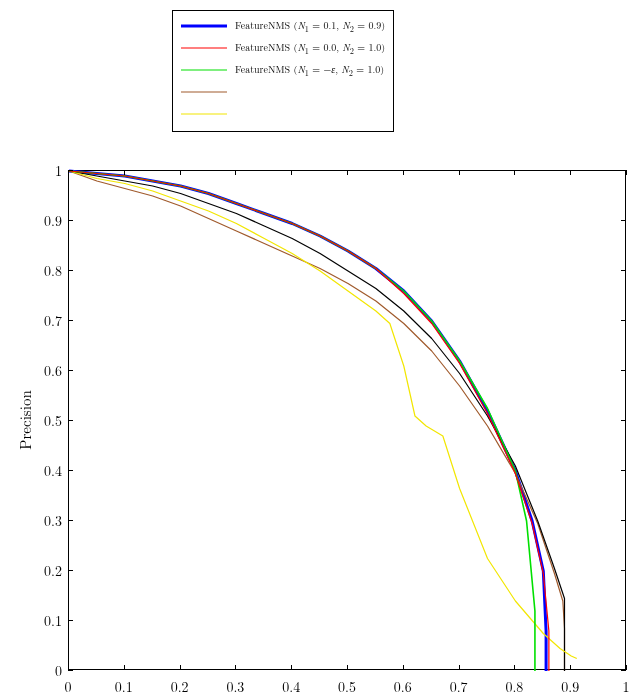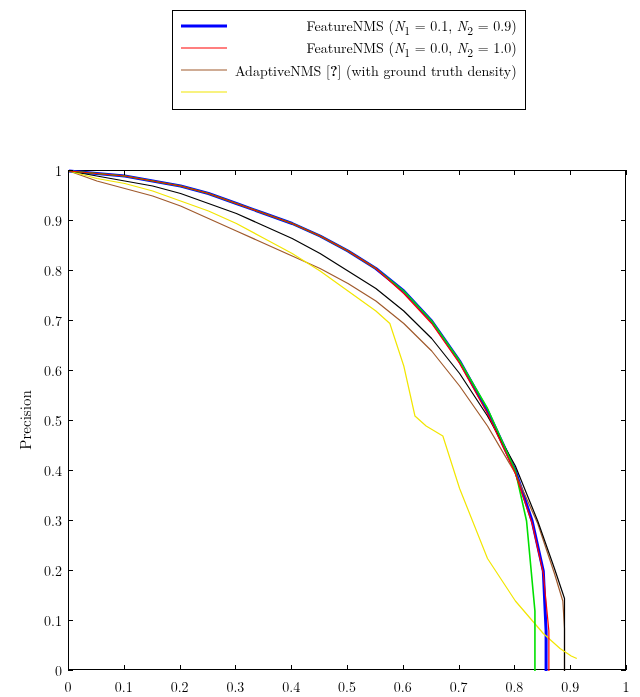--- a/index.html
+++ b/index.html
@@ -68,22 +68,22 @@
     position: absolute;
     top: 50%;
     left: 0;
     width: 100%;
     height: 0;
     border-top-style: solid;
     transform: translateY(-50%);
   }
   .legend-text {
     flex: 1;
-    text-align: right;
-    font-size: 14px;
+    text-align: left;
+    font-size: 10px;
     white-space: nowrap;
   }
   .legend-text sub, .legend-text i {
     font-family: inherit;
   }
   svg.curves {
     position: absolute;
     left: 0;
     top: 0;
     overflow: visible;
@@ -191,23 +191,28 @@
         <div class="legend-text">FeatureNMS (<i>N</i><sub>1</sub> = 0.1, <i>N</i><sub>2</sub> = 0.9)</div>
       </div>
       <div class="legend-row">
         <div class="legend-swatch">
           <div class="legend-line" style="border-top-color: rgb(255, 0, 0); border-top-width: 1.2px;"></div>
         </div>
         <div class="legend-text">FeatureNMS (<i>N</i><sub>1</sub> = 0.0, <i>N</i><sub>2</sub> = 1.0)</div>
       </div>
       <div class="legend-row">
         <div class="legend-swatch">
+          <div class="legend-line" style="border-top-color: rgb(0, 224, 0); border-top-width: 1.6px;"></div>
+        </div>
+        <div class="legend-text">FeatureNMS (<i>N</i><sub>1</sub> = −<i>ε</i>, <i>N</i><sub>2</sub> = 1.0)</div>
+      </div>
+      <div class="legend-row">
+        <div class="legend-swatch">
           <div class="legend-line" style="border-top-color: rgb(160, 90, 44); border-top-width: 1.2px;"></div>
         </div>
-        <div class="legend-text">AdaptiveNMS [<b>?</b>] (with ground truth density)</div>
       </div>
       <div class="legend-row">
         <div class="legend-swatch">
           <div class="legend-line" style="border-top-color: rgb(242, 230, 0); border-top-width: 1.2px;"></div>
         </div>
       </div>
     </div>
 
 </div>
 

